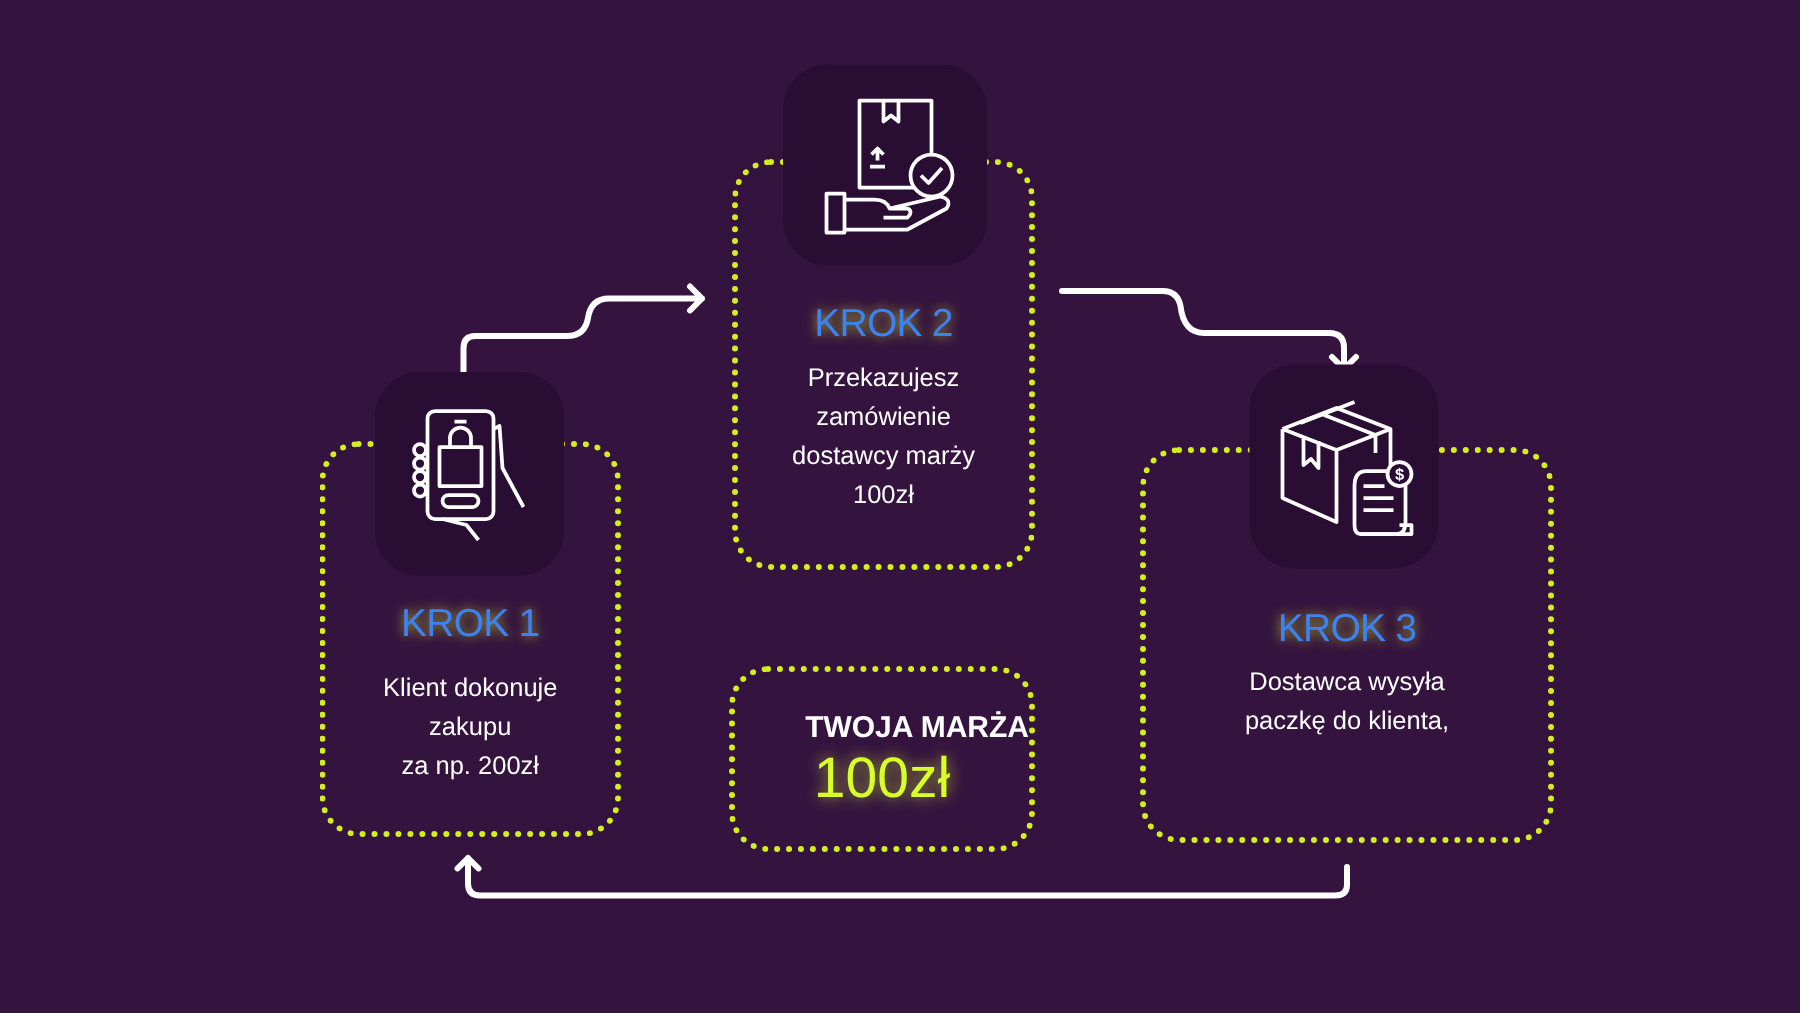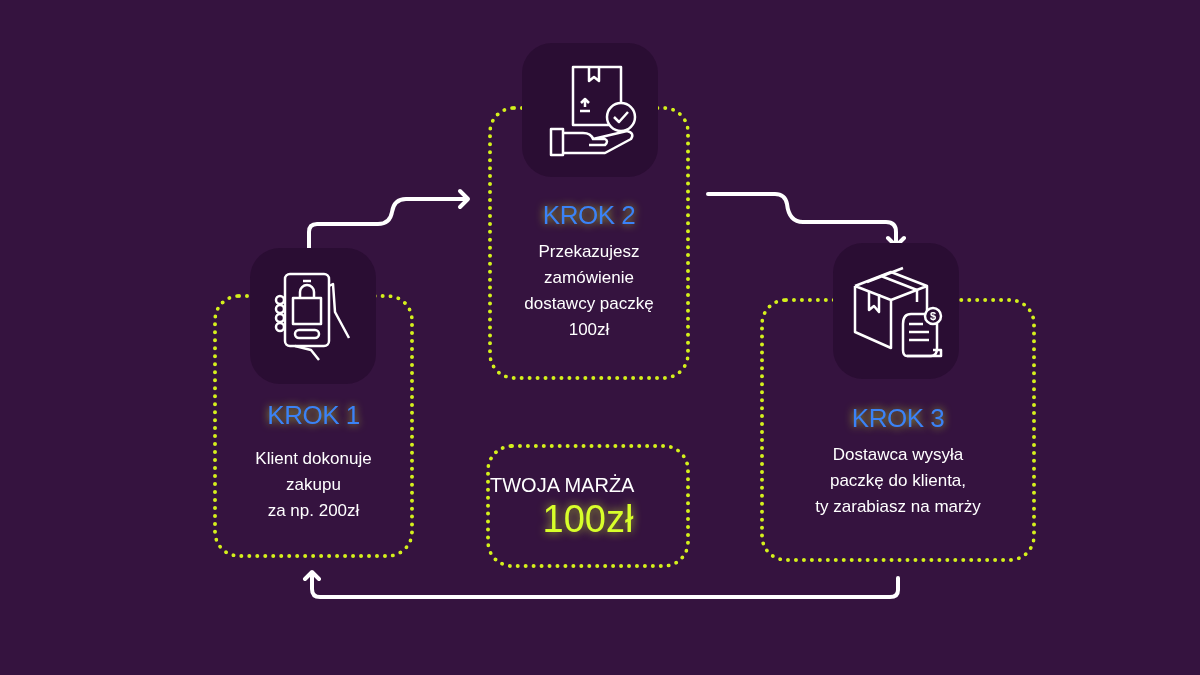--- a/index.html
+++ b/index.html
@@ -2,21 +2,21 @@
 <html><head>
 <meta charset="utf-8">
 <style>
   html,body{margin:0;padding:0;}
   body{width:1200px;height:675px;background:#35133f;position:relative;overflow:hidden;font-family:"Liberation Sans",sans-serif;color:#fff;}
   .dashed{position:absolute;border:4px dotted #d4f01c;border-radius:26px;box-sizing:border-box;}
   .iconbox{position:absolute;width:126px;height:136px;background:#2a0d33;border-radius:30px;display:flex;align-items:center;justify-content:center;}
   .krok{position:absolute;text-align:center;color:#3b82f6;font-size:26px;text-shadow:0 0 8px rgba(216,255,42,0.7);letter-spacing:-0.5px;}
   .desc{position:absolute;text-align:center;font-size:17px;line-height:26px;color:#fff;}
   svg.arrows{position:absolute;left:0;top:0;}
-  .margin-title{position:absolute;left:490px;top:474px;width:196px;text-align:left;font-weight:normal;font-size:20px;}
+  .margin-title{position:absolute;left:490px;top:474px;width:196px;text-align:right;font-weight:bold;font-size:20px;}
   .margin-value{position:absolute;left:490px;top:498px;width:196px;text-align:center;font-size:38px;color:#d8ff2a;text-shadow:0 0 10px rgba(216,255,42,0.7);}
 </style>
 </head>
 <body>
 
 <svg class="arrows" width="1200" height="675">
   <g fill="none" stroke="#fff" stroke-width="4" stroke-linecap="round" stroke-linejoin="round">
     <path d="M309 248 V232 Q309 224 317 224 H378 Q390 224 392 212 Q394 199 406 199 H468 M460 191 L468 199 L460 207"></path>
     <path d="M708 194 H775 Q785 194 787 204 Q789 222 803 222 H886 Q896 222 896 232 V246 M888 238 L896 246 L904 238"></path>
     <path d="M898 578 V590 Q898 597 890 597 H320 Q312 597 312 589 V572 M305 579 L312 572 L319 579"></path>
@@ -55,21 +55,21 @@
     <circle cx="86" cy="62" r="14" fill="#2a0d33"></circle>
     <path d="M79 62 L84 67 L93 57"></path>
     <rect x="16" y="74" width="12" height="26"></rect>
     <path d="M28 78 H48 Q56 78 58 84 H70 Q74 86 70 90 H54 M58 84 L92 76 Q100 78 96 84 L70 98 H28"></path>
   </svg>
 </div>
 <div class="krok" style="left:488px;top:200px;width:202px;">KROK 2</div>
 <div class="desc" style="left:488px;top:239px;width:202px;">
   <div>Przekazujesz</div>
   <div>zamówienie</div>
-  <div>dostawcy paczkę</div>
+  <div>dostawcy marży</div>
   <div>100zł</div>
 </div>
 
 <div class="dashed" style="left:760px;top:298px;width:276px;height:264px;"></div>
 <div class="iconbox" style="left:833px;top:243px;">
   <svg width="110" height="110" viewBox="0 0 110 110" fill="none" stroke="#fff" stroke-width="2.5" stroke-linejoin="round">
     <path d="M14 30 L50 16 L86 30 L86 56 M14 30 V76 L50 92 V44 L14 30 M50 44 L86 30"></path>
     <path d="M26 26 L62 12 M40 20 L76 34 L76 46"></path>
     <path d="M28 36 V54 L33 50 L38 56 V38"></path>
     <path d="M62 68 Q62 58 70 58 H96 V92 Q96 100 90 100 H66 Q62 100 62 94 Z" fill="#2a0d33"></path>
@@ -78,18 +78,17 @@
     <line x1="68" y1="84" x2="88" y2="84"></line>
     <path d="M66 100 H100 V94 H92"></path>
     <circle cx="92" cy="60" r="8" fill="#2a0d33"></circle>
     <text x="92" y="64" fill="#fff" stroke="none" font-size="11" font-weight="bold" text-anchor="middle" font-family="Liberation Sans, sans-serif">$</text>
   </svg>
 </div>
 <div class="krok" style="left:760px;top:403px;width:276px;">KROK 3</div>
 <div class="desc" style="left:760px;top:442px;width:276px;">
   <div>Dostawca wysyła</div>
   <div>paczkę do klienta,</div>
-  <div>ty zarabiasz na marży</div>
 </div>
 
 <div class="dashed" style="left:486px;top:444px;width:204px;height:124px;"></div>
 <div class="margin-title">TWOJA MARŻA</div>
 <div class="margin-value">100zł</div>
 
 </body></html>

